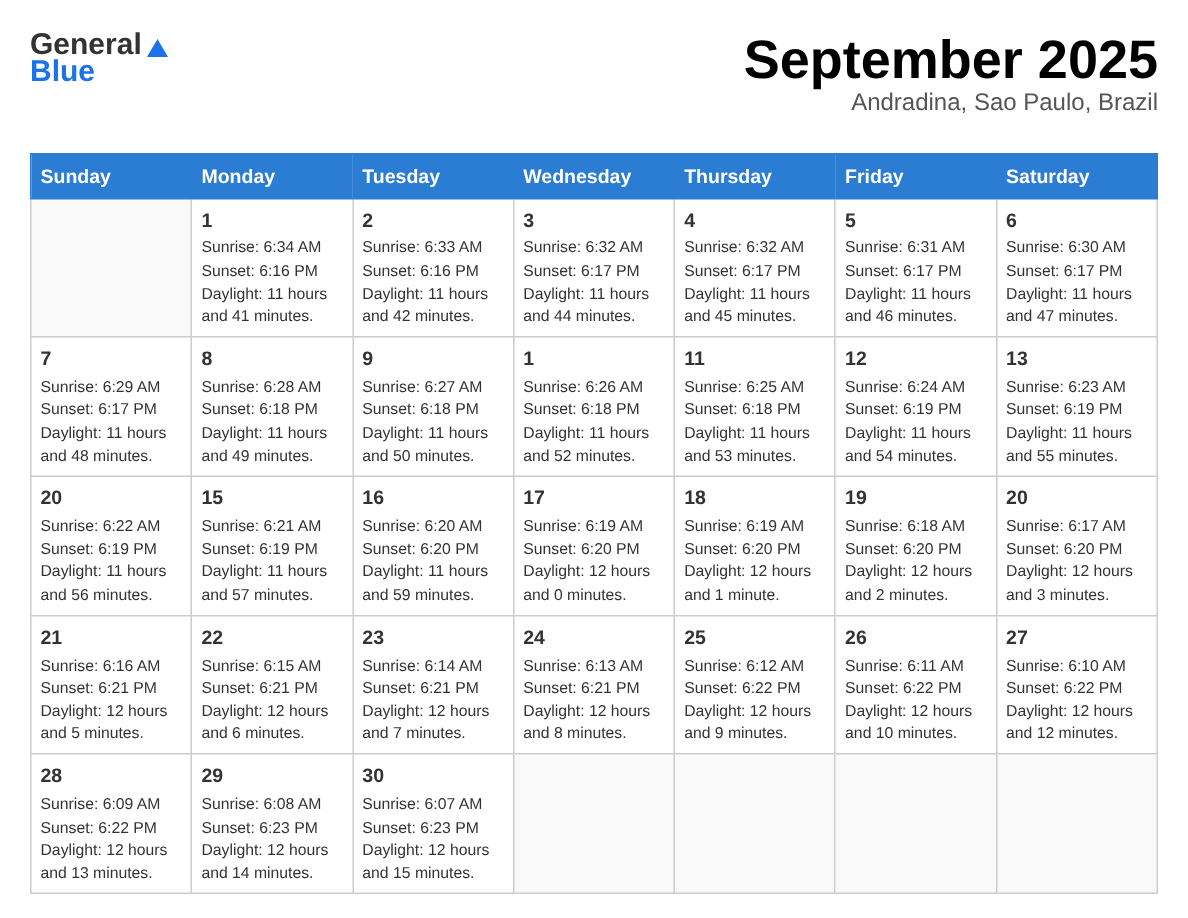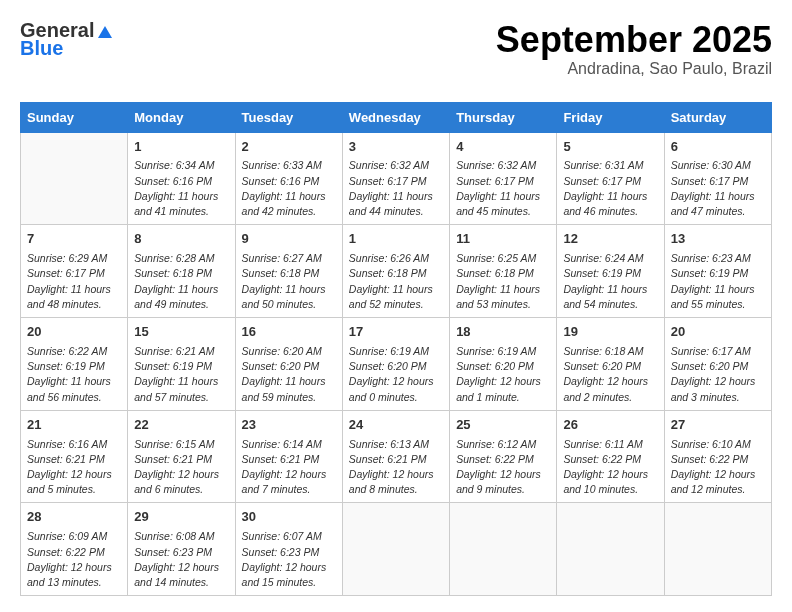--- a/index.html
+++ b/index.html
@@ -54,21 +54,20 @@
     }
     tbody tr td .day-num {
       font-size: 13px;
       font-weight: bold;
       display: block;
       margin-bottom: 2px;
     }
     tbody tr td .sun-info {
       font-size: 10.5px;
       color: #333;
-      font-style: italic;
     }
     .empty-cell {
       background: #f9f9f9;
     }
     .logo-wrapper {
       display: flex;
       flex-direction: column;
       line-height: 1;
     }
     .logo-line1 {

